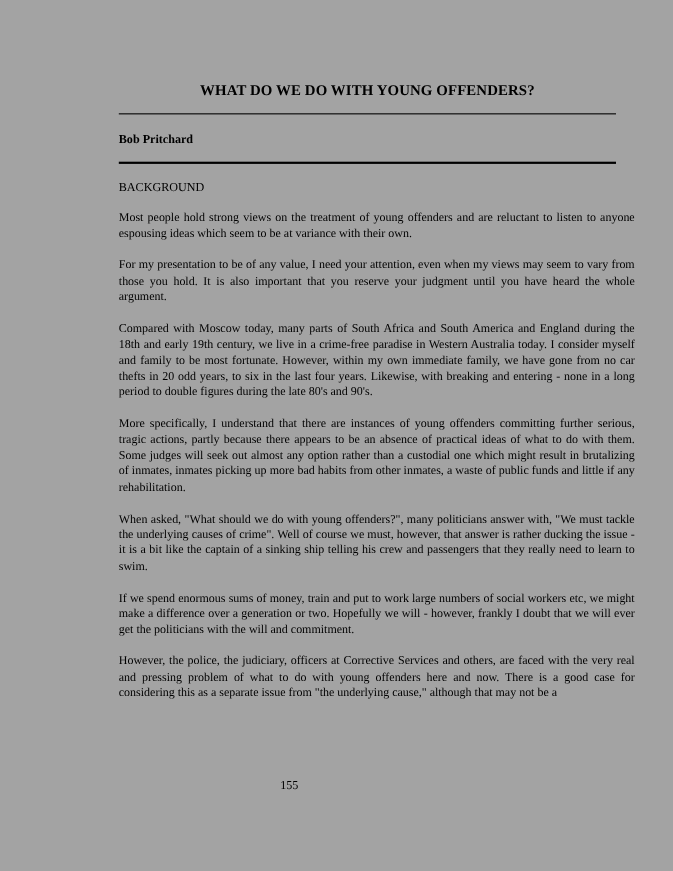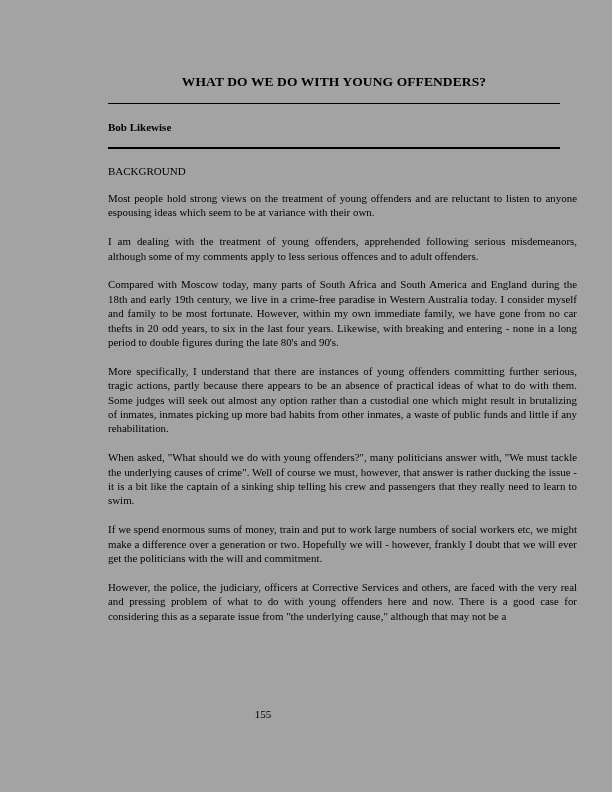--- a/index.html
+++ b/index.html
@@ -16,27 +16,27 @@
   .body { position: absolute; left: 108px; width: 469px; top: 191px; }
   .para { margin: 0 0 14.4px 0; font-size: 10.9px; line-height: 14.4px; text-align: justify; }
   .pagenum { position: absolute; left: 0; width: 526px; top: 708px; text-align: center; font-size: 11px; }
 </style>
 </head>
 <body>
 
 <div class="page">
   <div class="title">WHAT DO WE DO WITH YOUNG OFFENDERS?</div>
   <div class="rule rule1"></div>
-  <div class="author">Bob Likewise</div>
+  <div class="author">Bob Pritchard</div>
   <div class="rule rule2"></div>
   <div class="heading">BACKGROUND</div>
 
   <div class="body">
     <p class="para">Most people hold strong views on the treatment of young offenders and are reluctant to listen to anyone espousing ideas which seem to be at variance with their own.</p>
-    <p class="para">I am dealing with the treatment of young offenders, apprehended following serious misdemeanors, although some of my comments apply to less serious offences and to adult offenders.</p>
+    <p class="para">For my presentation to be of any value, I need your attention, even when my views may seem to vary from those you hold.  It is also important that you reserve your judgment until you have heard the whole argument.</p>
     <p class="para">Compared with Moscow today, many parts of South Africa and South America and England during the 18th and early 19th century, we live in a crime-free paradise in Western Australia today.  I consider myself and family to be most fortunate.  However, within my own immediate family, we have gone from no car thefts in 20 odd years, to six in the last four years.  Likewise, with breaking and entering - none in a long period to double figures during the late 80's and 90's.</p>
     <p class="para">More specifically, I understand that there are instances of young offenders committing further serious, tragic actions, partly because there appears to be an absence of practical ideas of what to do with them.  Some judges will seek out almost any option rather than a custodial one which might result in brutalizing of inmates, inmates picking up more bad habits from other inmates, a waste of public funds and little if any rehabilitation.</p>
     <p class="para">When asked, "What should we do with young offenders?", many politicians answer with, "We must tackle the underlying causes of crime".  Well of course we must, however, that answer is rather ducking the issue - it is a bit like the captain of a sinking ship telling his crew and passengers that they really need to learn to swim.</p>
     <p class="para">If we spend enormous sums of money, train and put to work large numbers of social workers etc, we might make a difference over a generation or two.  Hopefully we will - however, frankly I doubt that we will ever get the politicians with the will and commitment.</p>
     <p class="para">However, the police, the judiciary, officers at Corrective Services and others, are faced with the very real and pressing problem of what to do with young offenders here and now.  There is a good case for considering this as a separate issue from "the underlying cause," although that may not be a</p>
   </div>
 
   <div class="pagenum">155</div>
 </div>
 

